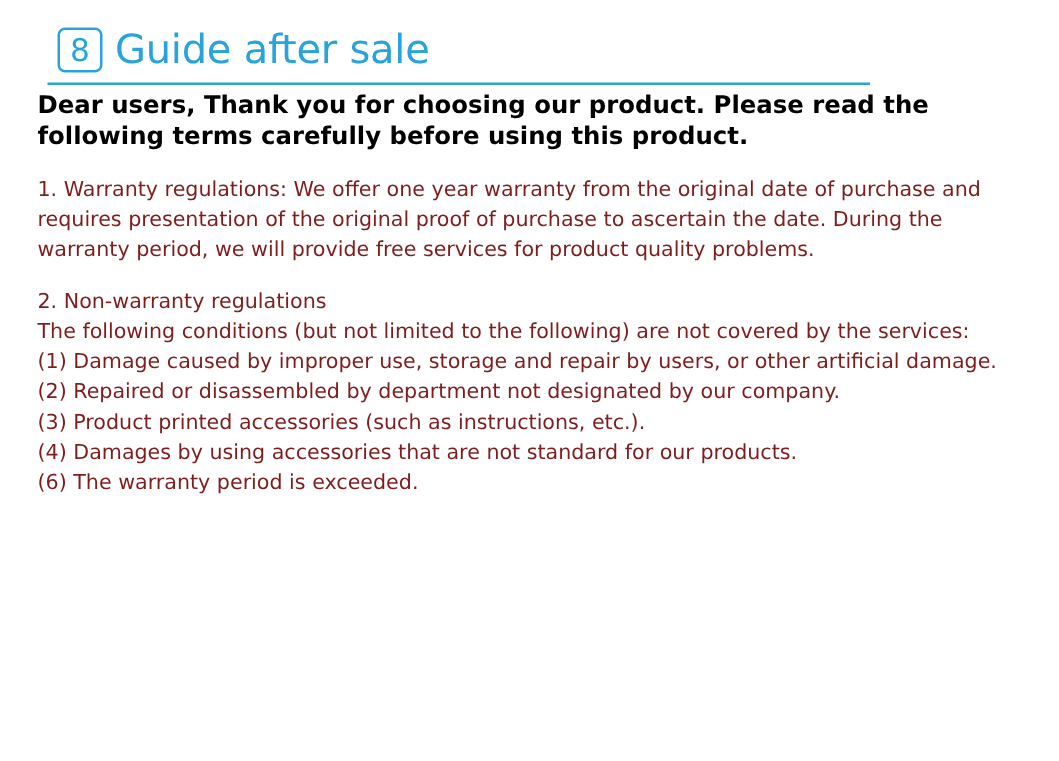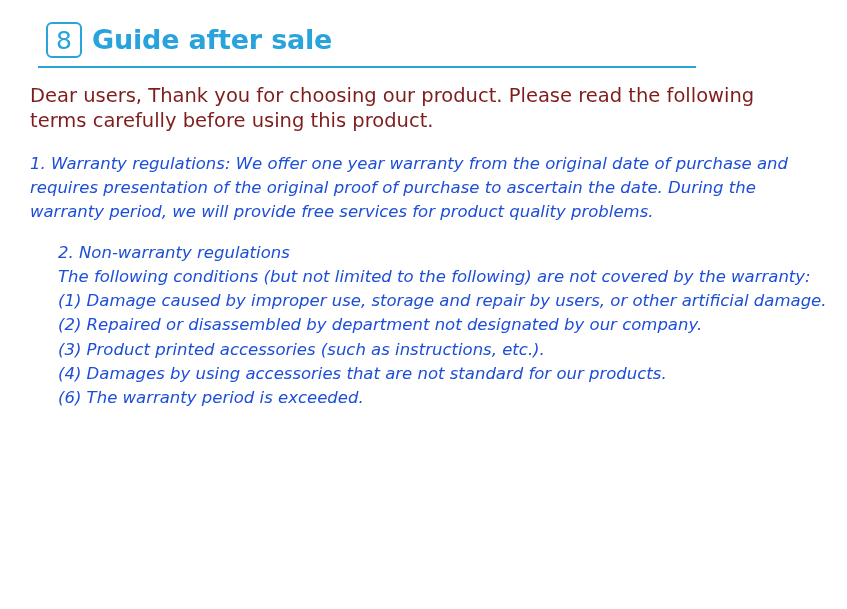--- a/index.html
+++ b/index.html
@@ -35,54 +35,52 @@
     font-size: 25px;
     font-weight: 400;
     display: flex;
     align-items: center;
     justify-content: center;
     font-family: "DejaVu Sans", sans-serif;
     box-sizing: border-box;
   }
   .section-title {
     color: #29a3dc;
-    font-size: 27px;
-    font-weight: bold;
+    font-size: 32px;
+    font-weight: normal;
     letter-spacing: -0.2px;
     font-family: "DejaVu Sans", sans-serif;
     line-height: 1;
     padding-bottom: 2px;
   }
   .rule {
     margin-top: 8px;
     height: 2px;
     background: #29a3dc;
     width: 658px;
     margin-left: 8px;
   }
   .intro {
-    margin-top: 16px;
+    margin-top: 4px;
     margin-left: 0px;
-    color: #7f1d1d;
+    color: #000000;
     font-size: 19.5px;
-    font-weight: normal;
+    font-weight: bold;
     line-height: 1.28;
     width: 730px;
   }
   .body-block {
     margin-top: 18px;
-    color: #1d4ed8;
+    color: #7f1d1d;
     font-size: 16.5px;
     line-height: 1.47;
     width: 790px;
-    font-style: italic;
   }
   .body-block.gap {
     margin-top: 16px;
-    margin-left: 28px;
   }
   .body-block p {
     margin: 0;
   }
 </style>
 </head>
 <body>
 
 <div class="page">
 
@@ -94,21 +92,21 @@
   <div class="rule"></div>
 
   <div class="intro">Dear users, Thank you for choosing our product. Please read the following terms carefully before using this product.</div>
 
   <div class="body-block">
     <p>1. Warranty regulations: We offer one year warranty from the original date of purchase and requires presentation of the original proof of purchase to ascertain the date. During the warranty period, we will provide free services for product quality problems.</p>
   </div>
 
   <div class="body-block gap">
     <p>2. Non-warranty regulations</p>
-    <p>The following conditions (but not limited to the following) are not covered by the warranty:</p>
+    <p>The following conditions (but not limited to the following) are not covered by the services:</p>
     <p>(1) Damage caused by improper use, storage and repair by users, or other artificial damage.</p>
     <p>(2) Repaired or disassembled by department not designated by our company.</p>
     <p>(3) Product printed accessories (such as instructions, etc.).</p>
     <p>(4) Damages by using accessories that are not standard for our products.</p>
     <p>(6) The warranty period is exceeded.</p>
   </div>
 
 </div>
 
 </body></html>

